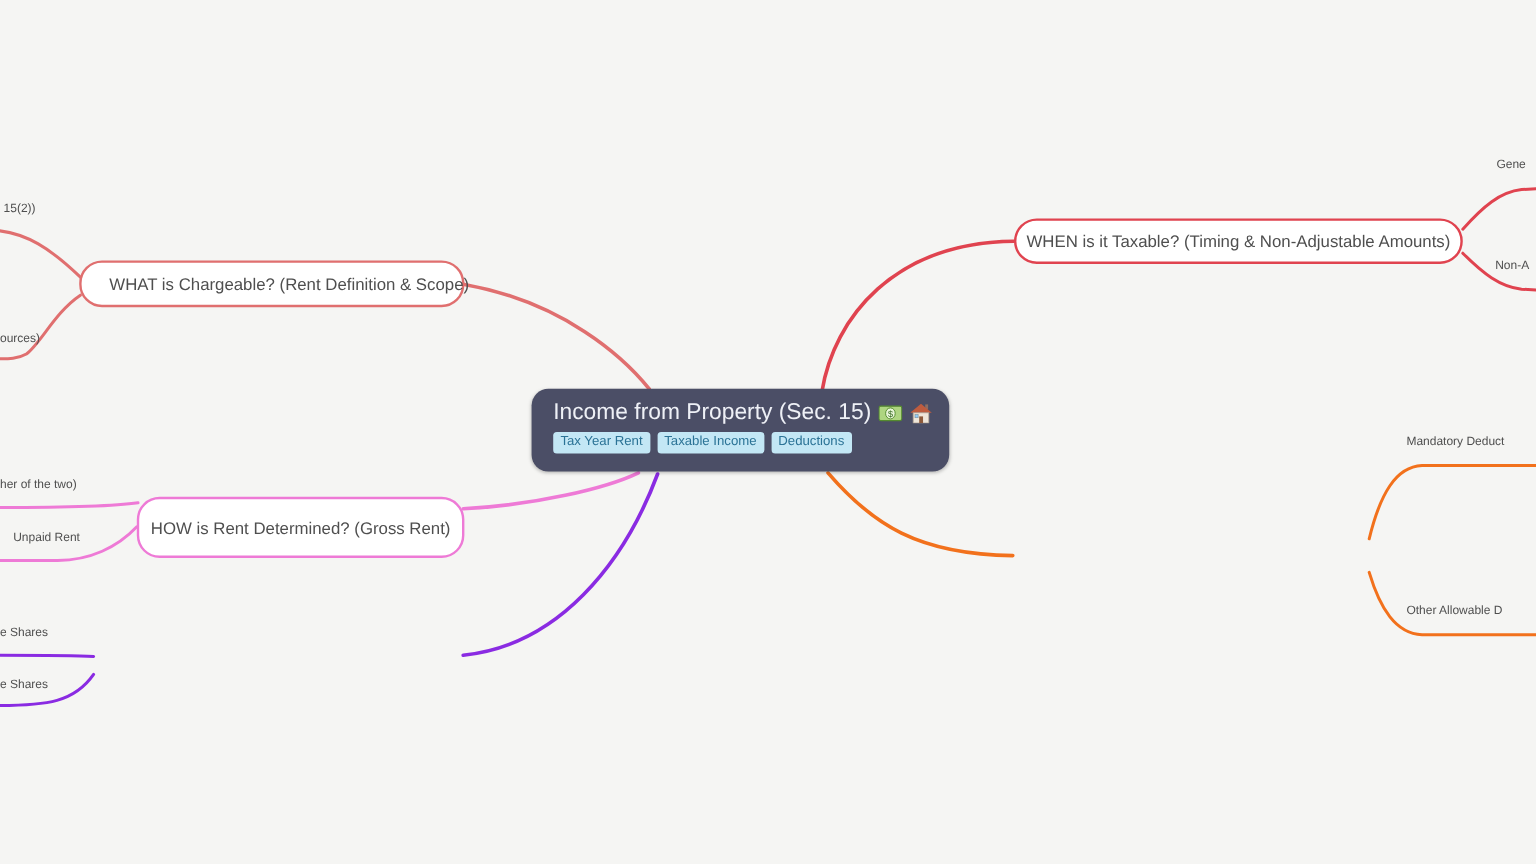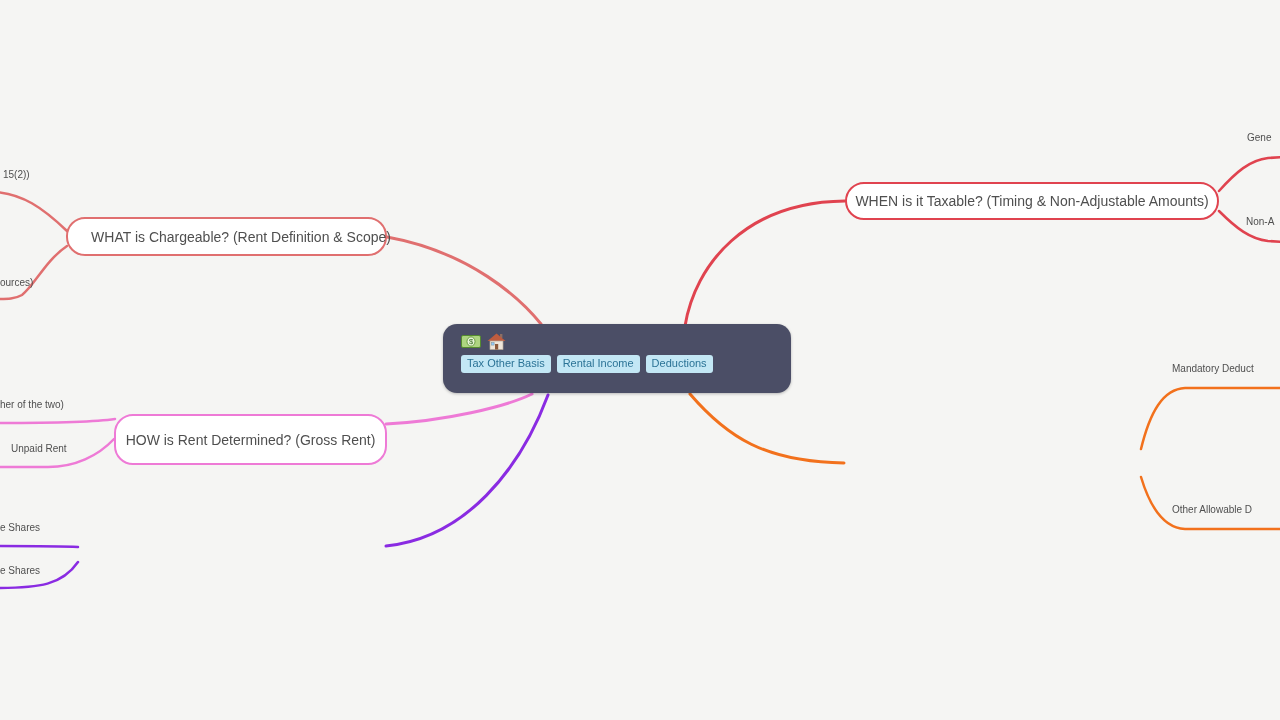--- a/index.html
+++ b/index.html
@@ -77,40 +77,41 @@
 
     <g stroke="#8a2be2">
       <path stroke-width="3" d="M 386 546 C 465 538, 520 470, 548 395"></path>
       <path stroke-width="2.5" d="M 78 547 C 60 546, 30 546, -4 546"></path>
       <path stroke-width="2.5" d="M 78 562 C 62 585, 40 588, -4 588"></path>
     </g>
   </svg>
 
   <div class="central">
     <div class="central-title-row">
+      <span>Income from Property (Sec. 15)</span>
       <span class="icon">
         <svg width="20" height="15" viewBox="0 0 20 15">
           <rect x="0.5" y="1.5" width="19" height="12" rx="1.5" fill="#aed581" stroke="#558b2f"></rect>
           <ellipse cx="10" cy="7.5" rx="4" ry="4.6" fill="#e8f5d8" stroke="#558b2f" stroke-width="0.8"></ellipse>
           <text x="10" y="10.3" text-anchor="middle" font-size="7.5" fill="#33691e" font-family="Liberation Sans, sans-serif">$</text>
         </svg>
       </span>
       <span class="icon">
         <svg width="19" height="17" viewBox="0 0 19 17">
           <rect x="13" y="1" width="2.4" height="4" fill="#8d6e63"></rect>
           <polygon points="9.5,0.5 18.5,8 0.5,8" fill="#bf5c3f"></polygon>
           <rect x="3" y="8" width="13" height="8.5" fill="#efe6da" stroke="#b7a998" stroke-width="0.7"></rect>
           <rect x="8" y="11" width="3.2" height="5.5" fill="#8d5a3b"></rect>
           <rect x="4.5" y="9.5" width="2.6" height="2.6" fill="#90caf9" stroke="#78909c" stroke-width="0.5"></rect>
         </svg>
       </span>
     </div>
     <div class="central-tags">
-      <span class="tag">Tax Other Basis</span>
-      <span class="tag">Rental Income</span>
+      <span class="tag">Tax Year Rent</span>
+      <span class="tag">Taxable Income</span>
       <span class="tag">Deductions</span>
     </div>
   </div>
 
   <div class="node what" style="left:66px;top:217px;width:321px;height:39px;">WHAT is Chargeable? (Rent Definition &amp; Scope)</div>
 
   <div class="node when" style="left:845px;top:182px;width:374px;height:38px;">WHEN is it Taxable? (Timing &amp; Non-Adjustable Amounts)</div>
 
   <div class="node how-rent" style="left:114px;top:414px;width:273px;height:51px;text-align:right;">HOW is Rent Determined? (Gross Rent)</div>
 

